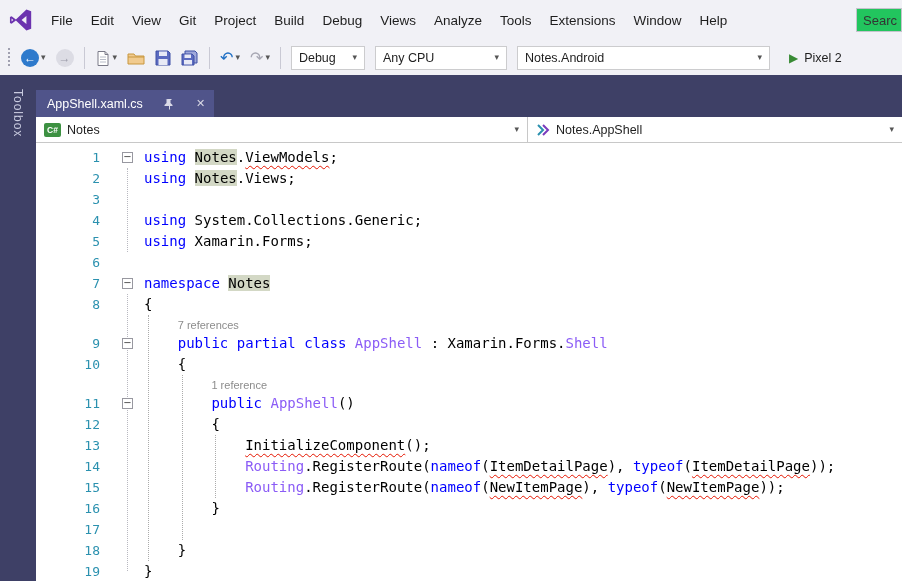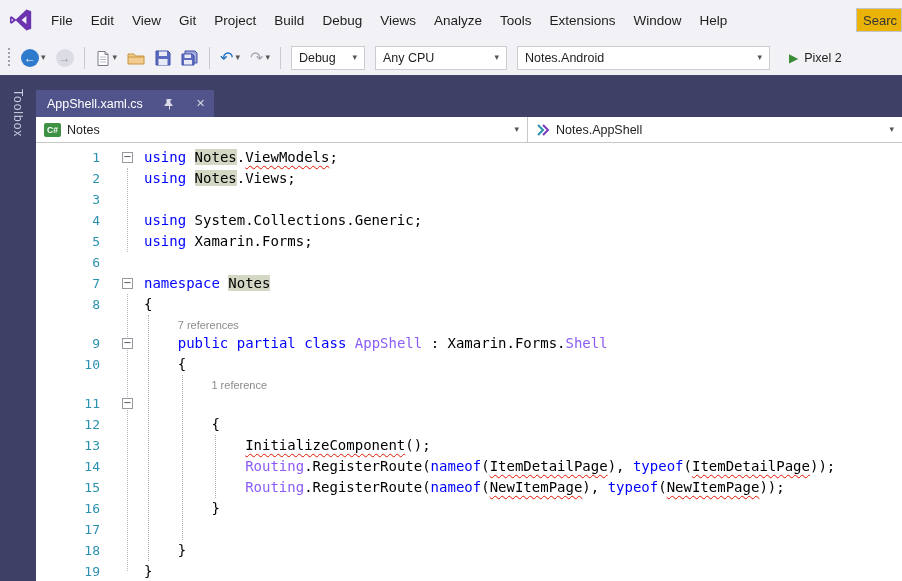--- a/index.html
+++ b/index.html
@@ -4,21 +4,21 @@
 <style>
   * { margin:0; padding:0; box-sizing:border-box; }
   body { background:#888; font-family:"Liberation Sans", sans-serif; }
   .vs { position:relative; width:902px; height:581px; background:#3E4066; overflow:hidden;
         font-family:"Liberation Sans", sans-serif; color:#1E1E1E; }
 
   
   .menubar { height:40px; background:#F1F1F6; display:flex; align-items:center; padding-left:6px; }
   .vs-logo { width:26px; height:26px; margin:0 8px 0 2px; flex-shrink:0; }
   .menu-item { padding:5px 9px; font-size:13.5px; cursor:default; white-space:nowrap; }
-  .search-box { margin-left:auto; width:46px; height:24px; background:#eab308; border:1px solid #C4C4CC;
+  .search-box { margin-left:auto; width:46px; height:24px; background:#22c55e; border:1px solid #C4C4CC;
                 display:flex; align-items:center; padding-left:6px; font-size:13px; color:#333;
                 overflow:hidden; white-space:nowrap; flex-shrink:0; }
 
   
   .toolbar { height:35px; background:#F1F1F6; display:flex; align-items:center; gap:4px; padding:0 4px; }
   .grip { width:2px; height:20px; margin:0 4px;
           background:repeating-linear-gradient(to bottom,#A0A0B0 0 2px,transparent 2px 4px); }
   .tbtn { display:flex; align-items:center; gap:2px; padding:2px 3px; border-radius:2px; }
   .caret { font-size:9px; color:#555; line-height:1; }
   .nav-circle { width:18px; height:18px; border-radius:50%; background:#2E7ACC; color:#fff;
@@ -282,20 +282,21 @@
             <div class="row lens-row">
               <div class="num"></div>
               <div class="fold"></div>
               <div class="txt"><span class="lens" style="padding-left: 67.44px;">1 reference</span></div>
             </div>
             <div class="row">
               <div class="num">11</div>
               <div class="fold">
                 <span class="foldbox">−</span>
               </div>
+              <div class="txt"><span>        </span><span class="k">public</span><span> </span><span class="t">AppShell</span><span>()</span></div>
             </div>
             <div class="row">
               <div class="num">12</div>
               <div class="fold"></div>
               <div class="txt"><span>        {</span></div>
             </div>
             <div class="row">
               <div class="num">13</div>
               <div class="fold"></div>
               <div class="txt"><span>            </span><span class="s">InitializeComponent</span><span>();</span></div>

